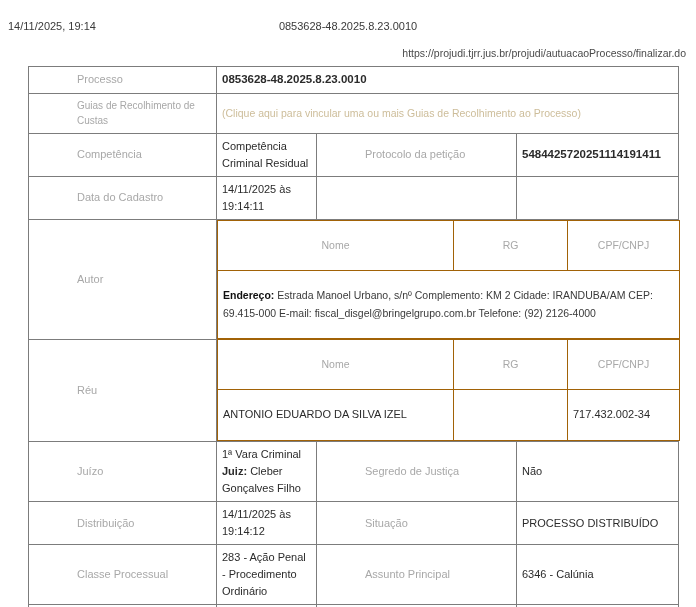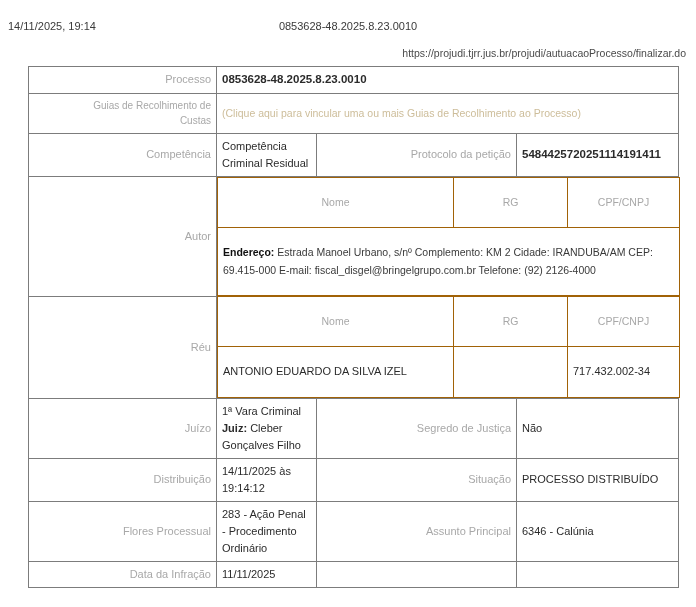--- a/index.html
+++ b/index.html
@@ -68,21 +68,21 @@
     padding: 4px 5px;
     vertical-align: top;
     font-weight: normal;
     line-height: 1.55;
     word-wrap: break-word;
     background: #ffffff;
   }
 
   
   td.lbl {
-    text-align: right;
+    text-align: left;
     color: #a8a8a8;
     vertical-align: middle;
     font-size: 11px;
     padding-left: 48px;
   }
   td.lbl.small {
     font-size: 10px;
   }
   
   td.val {
@@ -164,20 +164,26 @@
       <td class="guia-link" colspan="3">(Clique aqui para vincular uma ou mais Guias de Recolhimento ao Processo)</td>
     </tr>
 
     <tr>
       <td class="lbl">Competência</td>
       <td class="val">Competência Criminal Residual</td>
       <td class="lbl">Protocolo da petição</td>
       <td class="val bold mid">5484425720251114191411</td>
     </tr>
 
+    <tr>
+      <td class="lbl">Data do Cadastro</td>
+      <td class="val">14/11/2025 às 19:14:11</td>
+      <td class="blank"></td>
+      <td class="blank"></td>
+    </tr>
 
     <tr>
       <td class="lbl">Autor</td>
       <td class="party-host" colspan="3">
         <table class="party-table">
           <colgroup>
             <col style="width:236px">
             <col style="width:114px">
             <col style="width:112px">
           </colgroup>
@@ -228,21 +234,21 @@
     </tr>
 
     <tr>
       <td class="lbl">Distribuição</td>
       <td class="val">14/11/2025 às 19:14:12</td>
       <td class="lbl">Situação</td>
       <td class="val mid">PROCESSO DISTRIBUÍDO</td>
     </tr>
 
     <tr>
-      <td class="lbl">Flores Processual</td>
+      <td class="lbl">Classe Processual</td>
       <td class="val">283 - Ação Penal - Procedimento Ordinário</td>
       <td class="lbl">Assunto Principal</td>
       <td class="val mid">6346 - Calúnia</td>
     </tr>
 
     <tr>
       <td class="lbl">Data da Infração</td>
       <td class="val mid">11/11/2025</td>
       <td class="blank"></td>
       <td class="blank"></td>

